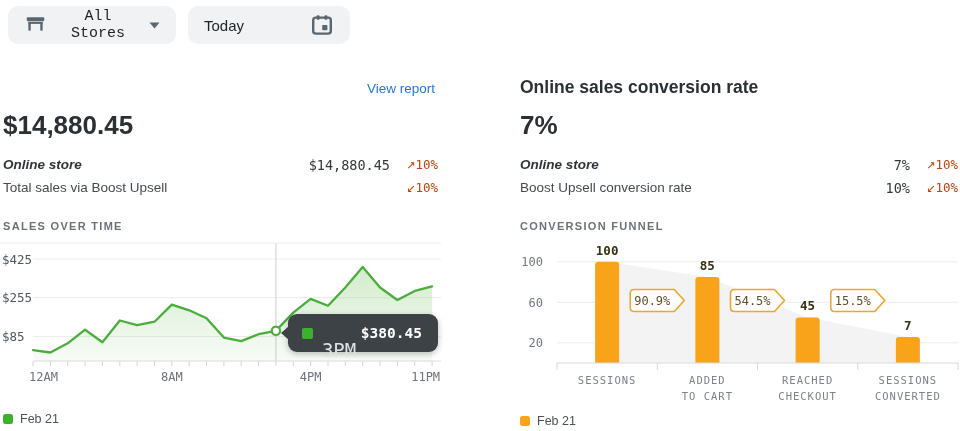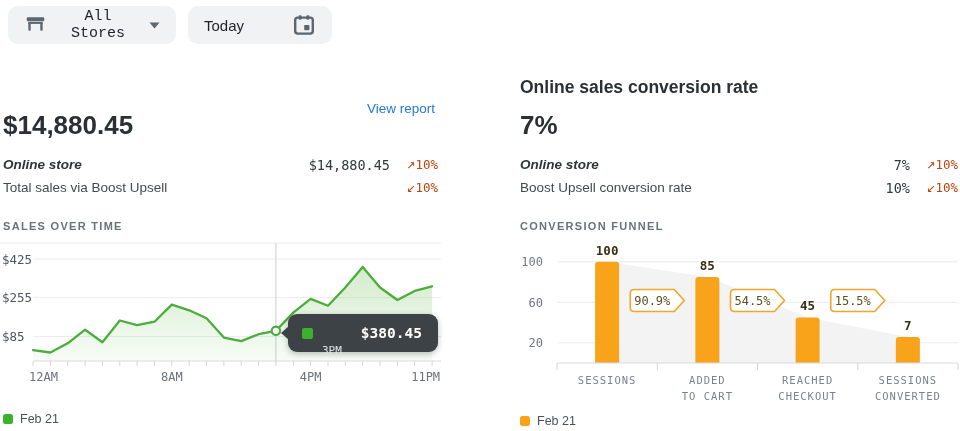--- a/index.html
+++ b/index.html
@@ -6,21 +6,21 @@
   html,body { width:960px; height:431px; background:#ffffff; overflow:hidden;
     font-family:"Liberation Sans", sans-serif; color:#2e3338; }
   .page { position:relative; width:960px; height:431px; background:#fff; }
 
   
   .filter-btn { position:absolute; top:6px; height:38px; background:#f1f2f3;
     border:none; border-radius:10px; display:flex; align-items:center;
     cursor:pointer; font-family:"Liberation Sans", sans-serif; }
   .filter-btn .lbl { font-size:15px; color:#1e2327; }
   #storeBtn { left:8px; width:168px; padding:0 16px; gap:13px;font-family:Liberation Mono, monospace; }
-  #dateBtn  { left:188px; width:144px; padding:0 16px; }
+  #dateBtn  { left:188px; width:162px; padding:0 16px; }
   #dateBtn .lbl { margin-right:auto; }
   .icon svg { display:block; }
 
   
   .panel-title { position:absolute; font-size:17.5px; font-weight:bold; color:#2b3034; }
   .big-value { position:absolute; font-size:26px; font-weight:bold; color:#2b3034; }
   .view-report { position:absolute; font-size:13.5px; color:#2678d6; text-decoration:none; cursor:pointer; }
   .section-title { position:absolute; font-size:11px; font-weight:bold; letter-spacing:1.3px; color:#6b717a; }
 
   .rows { position:absolute; top:153px; }
@@ -48,21 +48,21 @@
   #funnelChart { left:503px; width:457px; height:175px; }
 
   
   #tooltip { position:absolute; top:74px; height:38px; background:#3d4247;
     border-radius:9px; display:flex; align-items:center; padding:0 16px 0 14px;
     width:150px; box-shadow:0 2px 6px rgba(0,0,0,.25); }
   #tooltip:before { content:""; position:absolute; left:-7px; top:12px;
     border-top:7px solid transparent; border-bottom:7px solid transparent;
     border-right:8px solid #3d4247; }
   #tooltip .sw { width:11px; height:11px; border-radius:2px; background:#3cb12c; margin-right:9px; }
-  #tooltip .time { font-size:11px; color:#dfe2e4;margin-top:34px; }
+  #tooltip .time { font-size:19px; color:#dfe2e4;margin-top:34px; }
   #tooltip .tval { margin-left:auto; font-size:14.5px; font-weight:bold; color:#ffffff; }
 </style>
 </head>
 <body>
 
 <div class="page">
 
   <button class="filter-btn" id="storeBtn">
     <span class="icon">
       <svg width="23" height="22" viewBox="0 0 24 24" fill="#5b666e">
@@ -85,21 +85,21 @@
     <span class="icon">
       <svg width="24" height="24" viewBox="0 0 24 24">
         <rect x="3.2" y="4.6" width="17.6" height="16" rx="2.6" fill="none" stroke="#5b666e" stroke-width="2.4"></rect>
         <rect x="6.6" y="2.2" width="3" height="4.6" rx="1.2" fill="#5b666e"></rect>
         <rect x="14.4" y="2.2" width="3" height="4.6" rx="1.2" fill="#5b666e"></rect>
         <rect x="12.2" y="12" width="5.2" height="5.2" rx="0.8" fill="#5b666e"></rect>
       </svg>
     </span>
   </button>
 
-  <a class="view-report" style="left:367px; top:81px;margin-top:20px;">View report</a>
+  <a class="view-report" style="left:367px; top:81px;">View report</a>
   <div class="big-value" style="left:3px; top:110px;">$14,880.45</div>
 
   <div class="rows" style="left:3px; width:435px;">
     <div class="row">
       <span class="lab bold">Online store</span>
       <span class="val mono">$14,880.45</span>
       <span class="chg up mono"><span class="arr">↗</span><span>10%</span></span>
     </div>
     <div class="row">
       <span class="lab">Total sales via Boost Upsell</span>

